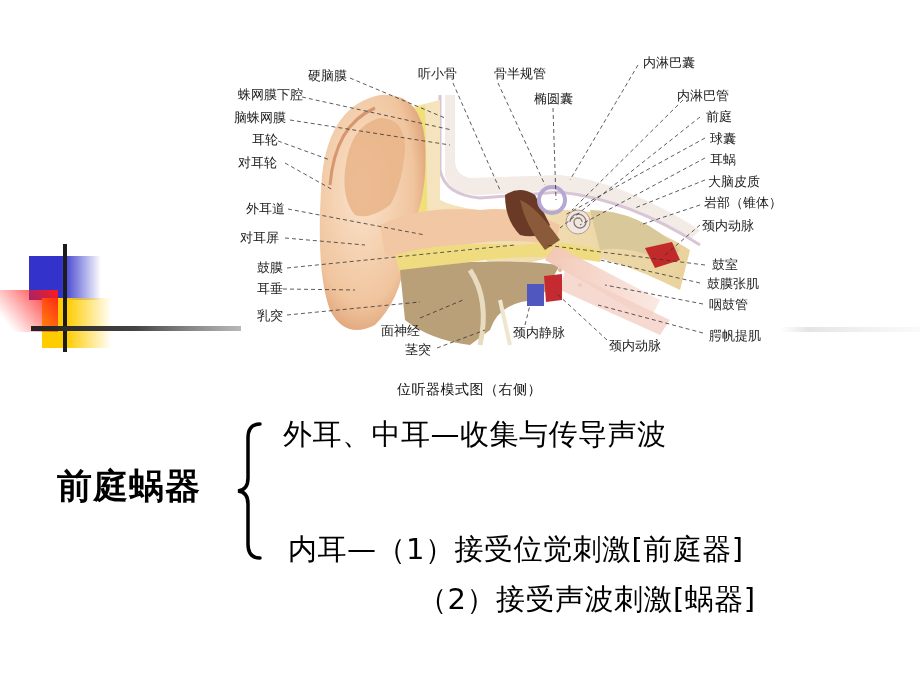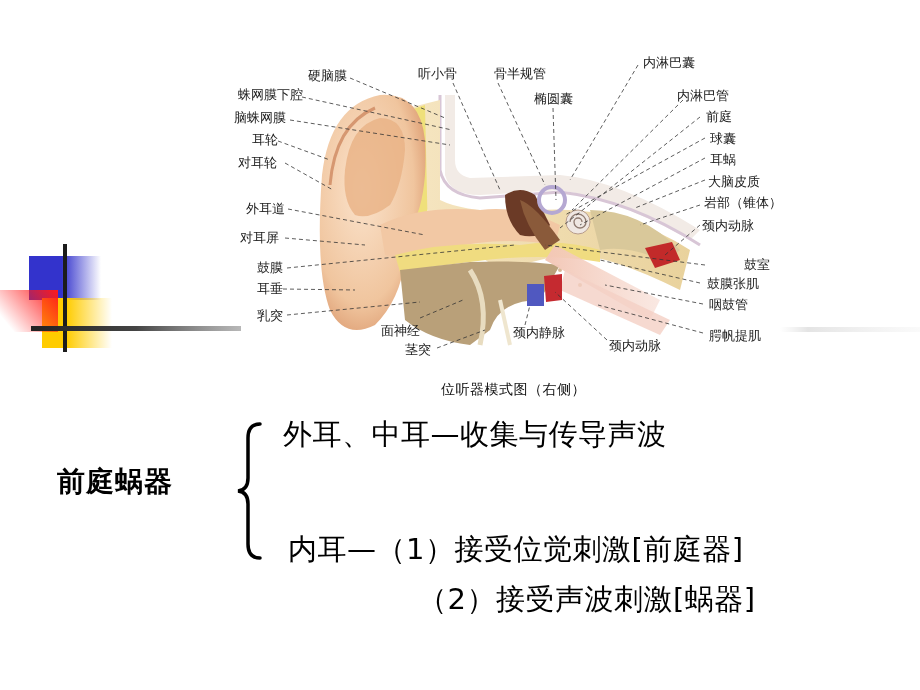--- a/index.html
+++ b/index.html
@@ -1,22 +1,22 @@
 <!DOCTYPE html>
 <html><head>
   <meta charset="utf-8">
   <style>
     html, body { margin: 0; padding: 0; background: #ffffff; }
     body { width: 920px; height: 690px; position: relative; overflow: hidden;
            font-family: "DejaVu Sans", "Liberation Sans", sans-serif; }
     .deco { position: absolute; left: 0; top: 0; width: 920px; height: 690px; pointer-events: none; }
     .figure { position: absolute; left: 0; top: 0; width: 920px; height: 410px; }
     .lbl { position: absolute; font-size: 13px; color: #1a1a1a; white-space: nowrap; line-height: 13px; }
-    .caption { position: absolute; left: 397px; top: 381px; font-size: 14px; color: #111; letter-spacing: 0.5px; margin-left: 44px; }
-    .main-title { position: absolute; left: 57px; top: 463px; font-size: 28px; font-weight: bold; color: #000; letter-spacing: 1px; }
+    .caption { position: absolute; left: 397px; top: 381px; font-size: 14px; color: #111; letter-spacing: 0.5px; }
+    .main-title { position: absolute; left: 57px; top: 463px; font-size: 35px; font-weight: bold; color: #000; letter-spacing: 1px; }
     .line { position: absolute; font-size: 29px; font-weight: normal; color: #000; white-space: nowrap; letter-spacing: 0.5px; }
     .brace { position: absolute; left: 234px; top: 420px; }
   </style>
 </head>
 <body>
 
 <svg class="deco" viewBox="0 0 920 690">
   <defs>
     <linearGradient id="gBlue" x1="0" x2="1">
         <stop offset="0.45" stop-color="#3333cc"></stop>
@@ -160,21 +160,21 @@
   <span class="lbl" style="left:534px;top:92px">椭圆囊</span>
 
   <span class="lbl" style="left:643px;top:56px">内淋巴囊</span>
   <span class="lbl" style="left:677px;top:89px">内淋巴管</span>
   <span class="lbl" style="left:706px;top:110px">前庭</span>
   <span class="lbl" style="left:710px;top:132px">球囊</span>
   <span class="lbl" style="left:710px;top:153px">耳蜗</span>
   <span class="lbl" style="left:708px;top:175px">大脑皮质</span>
   <span class="lbl" style="left:704px;top:196px">岩部（锥体）</span>
   <span class="lbl" style="left:702px;top:219px">颈内动脉</span>
-  <span class="lbl" style="left:744px;top:258px">鼓室</span>
+  <span class="lbl" style="left:712px;top:258px">鼓室</span>
   <span class="lbl" style="left:707px;top:277px">鼓膜张肌</span>
   <span class="lbl" style="left:709px;top:298px">咽鼓管</span>
   <span class="lbl" style="left:709px;top:329px">腭帆提肌</span>
 
   <span class="lbl" style="left:381px;top:324px">面神经</span>
   <span class="lbl" style="left:405px;top:343px">茎突</span>
   <span class="lbl" style="left:513px;top:326px">颈内静脉</span>
   <span class="lbl" style="left:609px;top:339px">颈内动脉</span>
 </div>
 

